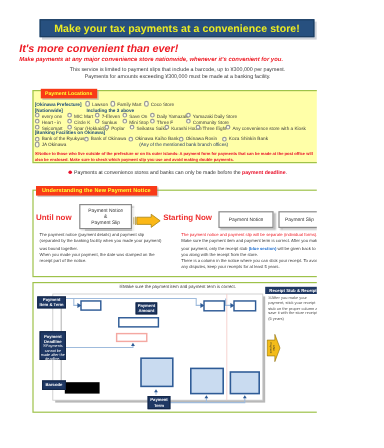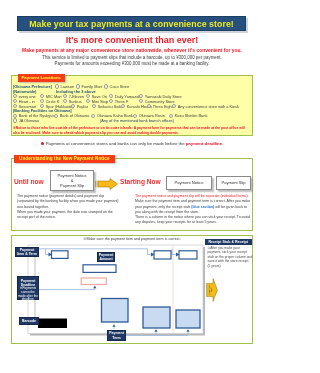--- a/index.html
+++ b/index.html
@@ -1,26 +1,26 @@
 <!DOCTYPE html>
 <html><head>
 <meta charset="utf-8">
 <style>
   html,body{margin:0;padding:0;}
   body{width:264px;height:373px;background:#ffffff;font-family:"Liberation Sans",sans-serif;overflow:hidden;
        -webkit-font-smoothing:antialiased;}
-  .page{position:relative;width:264px;height:373px;}
+  .page{position:relative;width:264px;height:373px;margin-left:16px;}
 
   
   .banner{position:absolute;left:17px;top:16px;width:229px;height:15px;background:#27507f;border:1px solid #1b3e63;box-sizing:border-box;
           box-shadow:2px 2px 0 rgba(120,130,145,0.35);display:flex;align-items:center;justify-content:center;}
   .banner-text{color:#ecec22;font-weight:bold;font-size:8.8px;letter-spacing:.05px;white-space:nowrap;}
 
   
-  .subhead{position:absolute;left:0;width:264px;text-align:center;color:#ee1c25;font-weight:bold;}
+  .subhead{position:absolute;left:0;width:264px;color:#ee1c25;font-weight:bold;font-style:italic;}
   .sub1{top:35px;font-size:9.0px;}
   .sub2{top:47.5px;font-size:4.95px;}
   .intro{position:absolute;left:0;width:264px;text-align:center;color:#3a3a3a;font-size:4.45px;line-height:6.6px;}
   .intro{top:54.5px;}
 
   
   .loc-panel{position:absolute;left:11px;top:75px;width:242px;height:61px;background:#ffffa8;
              border:1.4px solid #9ec24a;box-sizing:border-box;}
   .loc-badge{position:absolute;left:17.5px;top:73.5px;height:8px;background:#f93a17;color:#ffff33;font-weight:bold;
              font-size:4.3px;padding:0 4px;letter-spacing:0;white-space:nowrap;

